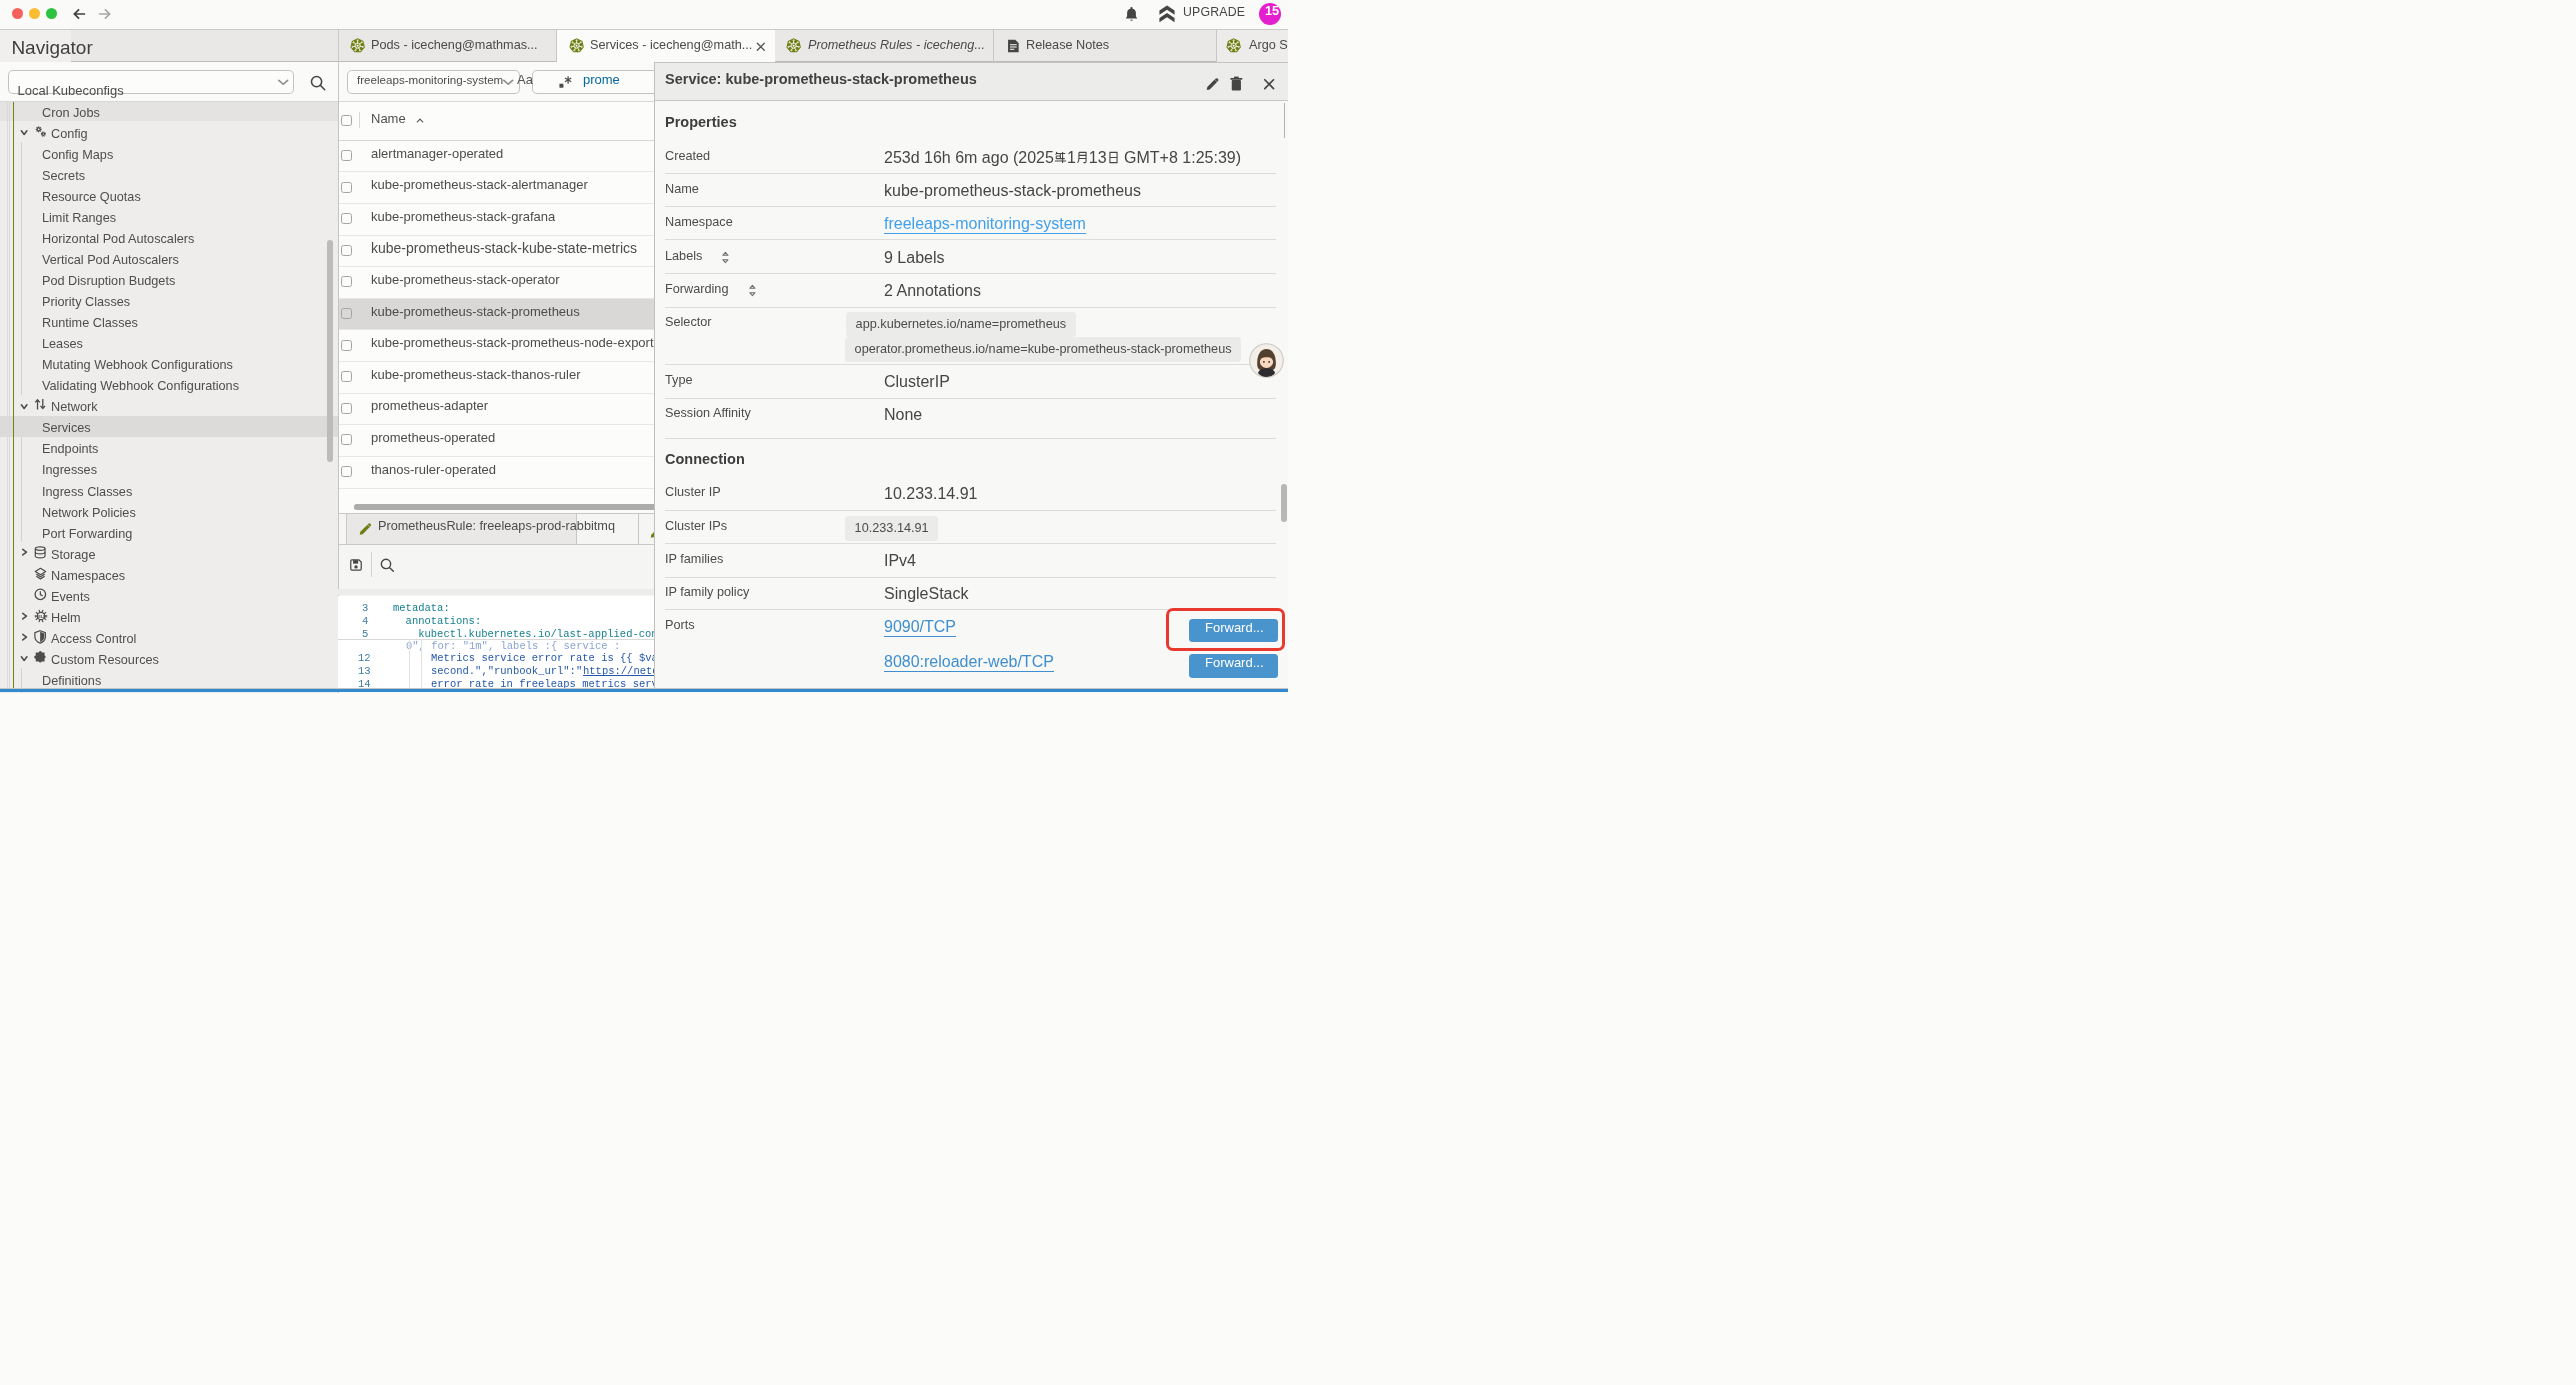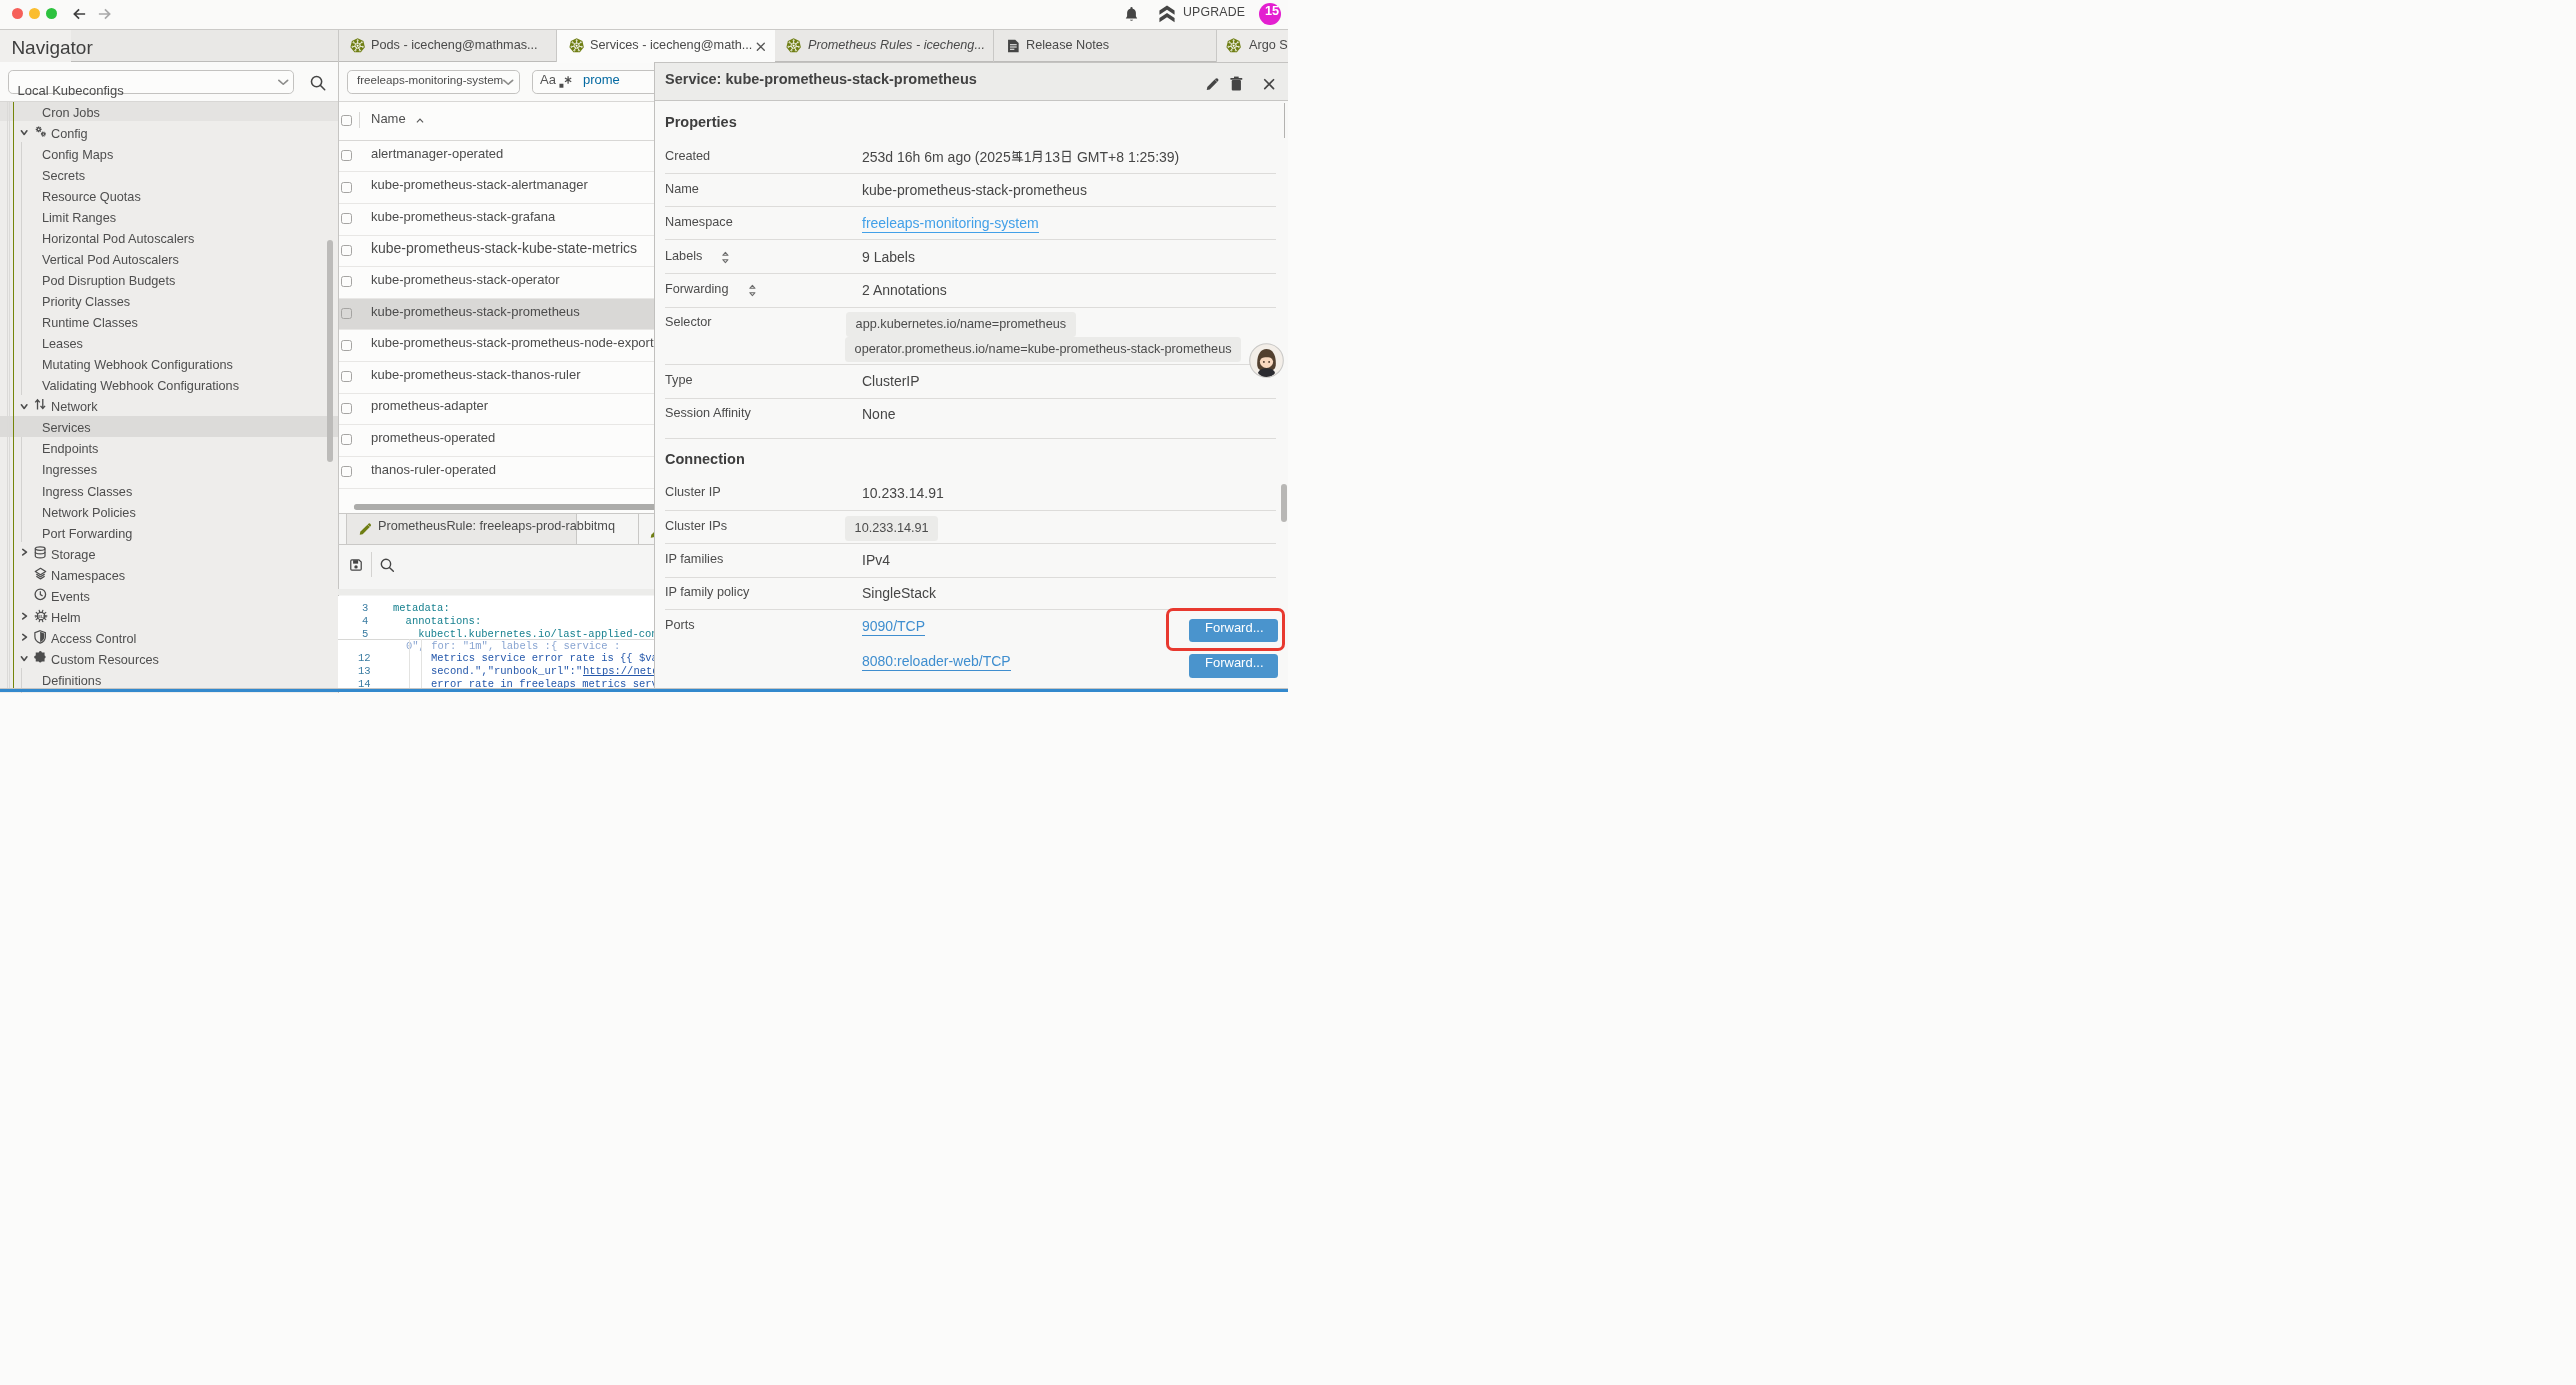--- a/index.html
+++ b/index.html
@@ -3,21 +3,21 @@
 *{margin:0;padding:0;box-sizing:border-box}
 html,body{width:1288px;height:693px;overflow:hidden}
 body{font-family:"Liberation Sans",sans-serif;background:#fbfbfa;-webkit-font-smoothing:antialiased}
 #app{position:absolute;left:0;top:0;width:1288px;height:693px;overflow:hidden}
 .abs{position:absolute}
 .txt{position:absolute;white-space:nowrap;color:#4d4d4d;font-size:12.7px;line-height:1}
 .vline{position:absolute;width:0.9px;background:#c9c8c6}
 .hline{position:absolute;height:0.9px;background:#dddcda}
 .chip{position:absolute;background:#ebebe9;color:#4c4c4c;font-size:12.7px;border-radius:3.5px;padding:5.3px 9.6px;white-space:nowrap}
 .rowlbl{position:absolute;left:665px;color:#4c4c4c;font-size:12.7px;white-space:nowrap}
-.rowval{position:absolute;left:862px;color:#464646;font-size:14px;white-space:nowrap}
+.rowval{position:absolute;left:884px;color:#464646;font-size:16px;white-space:nowrap}
 .sbtxt{position:absolute;color:#4e4e4e;font-size:12.7px;white-space:nowrap}
 .cb{position:absolute;width:11.4px;height:11.4px;border:1.2px solid #a5a4a2;border-radius:2.6px;background:transparent}
 </style></head><body>
 <div id="app">
 <div class="abs" style="left:0px;top:0px;width:1288px;height:30px;background:#fafaf9;border-bottom:0.9px solid #cbcac8;z-index:40"></div>
 <div class="abs" style="left:11.7px;top:8px;width:11px;height:11px;border-radius:50%;background:#f6605a;z-index:41"></div>
 <div class="abs" style="left:29px;top:8px;width:11px;height:11px;border-radius:50%;background:#fabd2f;z-index:41"></div>
 <div class="abs" style="left:46px;top:8px;width:11px;height:11px;border-radius:50%;background:#2dc23f;z-index:41"></div>
 <svg class="abs" style="left:73px;top:7.5px;z-index:41" width="13" height="12" viewBox="0 0 15 13.5">
       <path d="M14 6.75 H2 M7 1.5 L1.6 6.75 L7 12" fill="none" stroke="#3f3f3f" stroke-width="2"></path>
@@ -143,21 +143,21 @@
 <svg class="abs" style="left:310px;top:75px;z-index:7" width="16" height="16" viewBox="0 0 18.5 18.5">
       <circle cx="7.6" cy="7.6" r="5.9" fill="none" stroke="#454545" stroke-width="1.8"></circle>
       <line x1="11.9" y1="11.9" x2="17" y2="17" stroke="#454545" stroke-width="1.8" stroke-linecap="round"></line>
     </svg>
 <div class="abs" style="left:347px;top:70px;width:173px;height:24px;background:#fcfcfb;border:0.9px solid #c3c2c0;border-radius:4.8px;z-index:6"></div>
 <div class="txt" style="left:357px;top:74px;font-size:11.6px;color:#4c4c4c;z-index:7">freeleaps-monitoring-system</div>
 <svg class="abs" style="left:503px;top:79px;z-index:9" width="10.5" height="7" viewBox="0 0 12 8">
       <polyline points="1,1.5 6.0,6 11,1.5" fill="none" stroke="#8d8d8b" stroke-width="1.9" stroke-linecap="round" stroke-linejoin="round"></polyline>
     </svg>
 <div class="abs" style="left:532px;top:70px;width:175px;height:24px;background:#fcfcfb;border:0.9px solid #c3c2c0;border-radius:4.8px;z-index:6"></div>
-<div class="txt" style="left:540px;top:73px;font-size:13px;color:#555;z-index:7">Aa</div>
+<div class="txt" style="left:517px;top:73px;font-size:13px;color:#555;z-index:7">Aa</div>
 <svg class="abs" style="left:559px;top:75px;z-index:7" width="13" height="14" viewBox="0 0 15 16">
       <rect x="0.5" y="10" width="4.6" height="4.6" fill="#4d4d4d"></rect>
       <path d="M10.5 1.5 v8.4 M6.9 3.4 l7.2 4.4 M14.1 3.4 l-7.2 4.4" stroke="#4d4d4d" stroke-width="1.45"></path>
     </svg>
 <div class="txt" style="left:583px;top:73px;font-size:13px;color:#0369a1;z-index:7">prome</div>
 <div class="abs" style="left:0px;top:102px;width:338px;height:591px;background:#eeedeb;z-index:3"></div>
 <div class="vline" style="left:338px;top:102px;height:591px;background:#c6c5c3;z-index:5"></div>
 <div class="abs" style="left:0px;top:100px;width:338px;height:21px;background:#e4e3e1;z-index:3"></div>
 <div class="sbtxt" style="left:42px;top:106px;z-index:4">Cron Jobs</div>
 <svg class="abs" style="left:20px;top:128px;z-index:9" width="8.3" height="8.3" viewBox="0 0 9 9">

